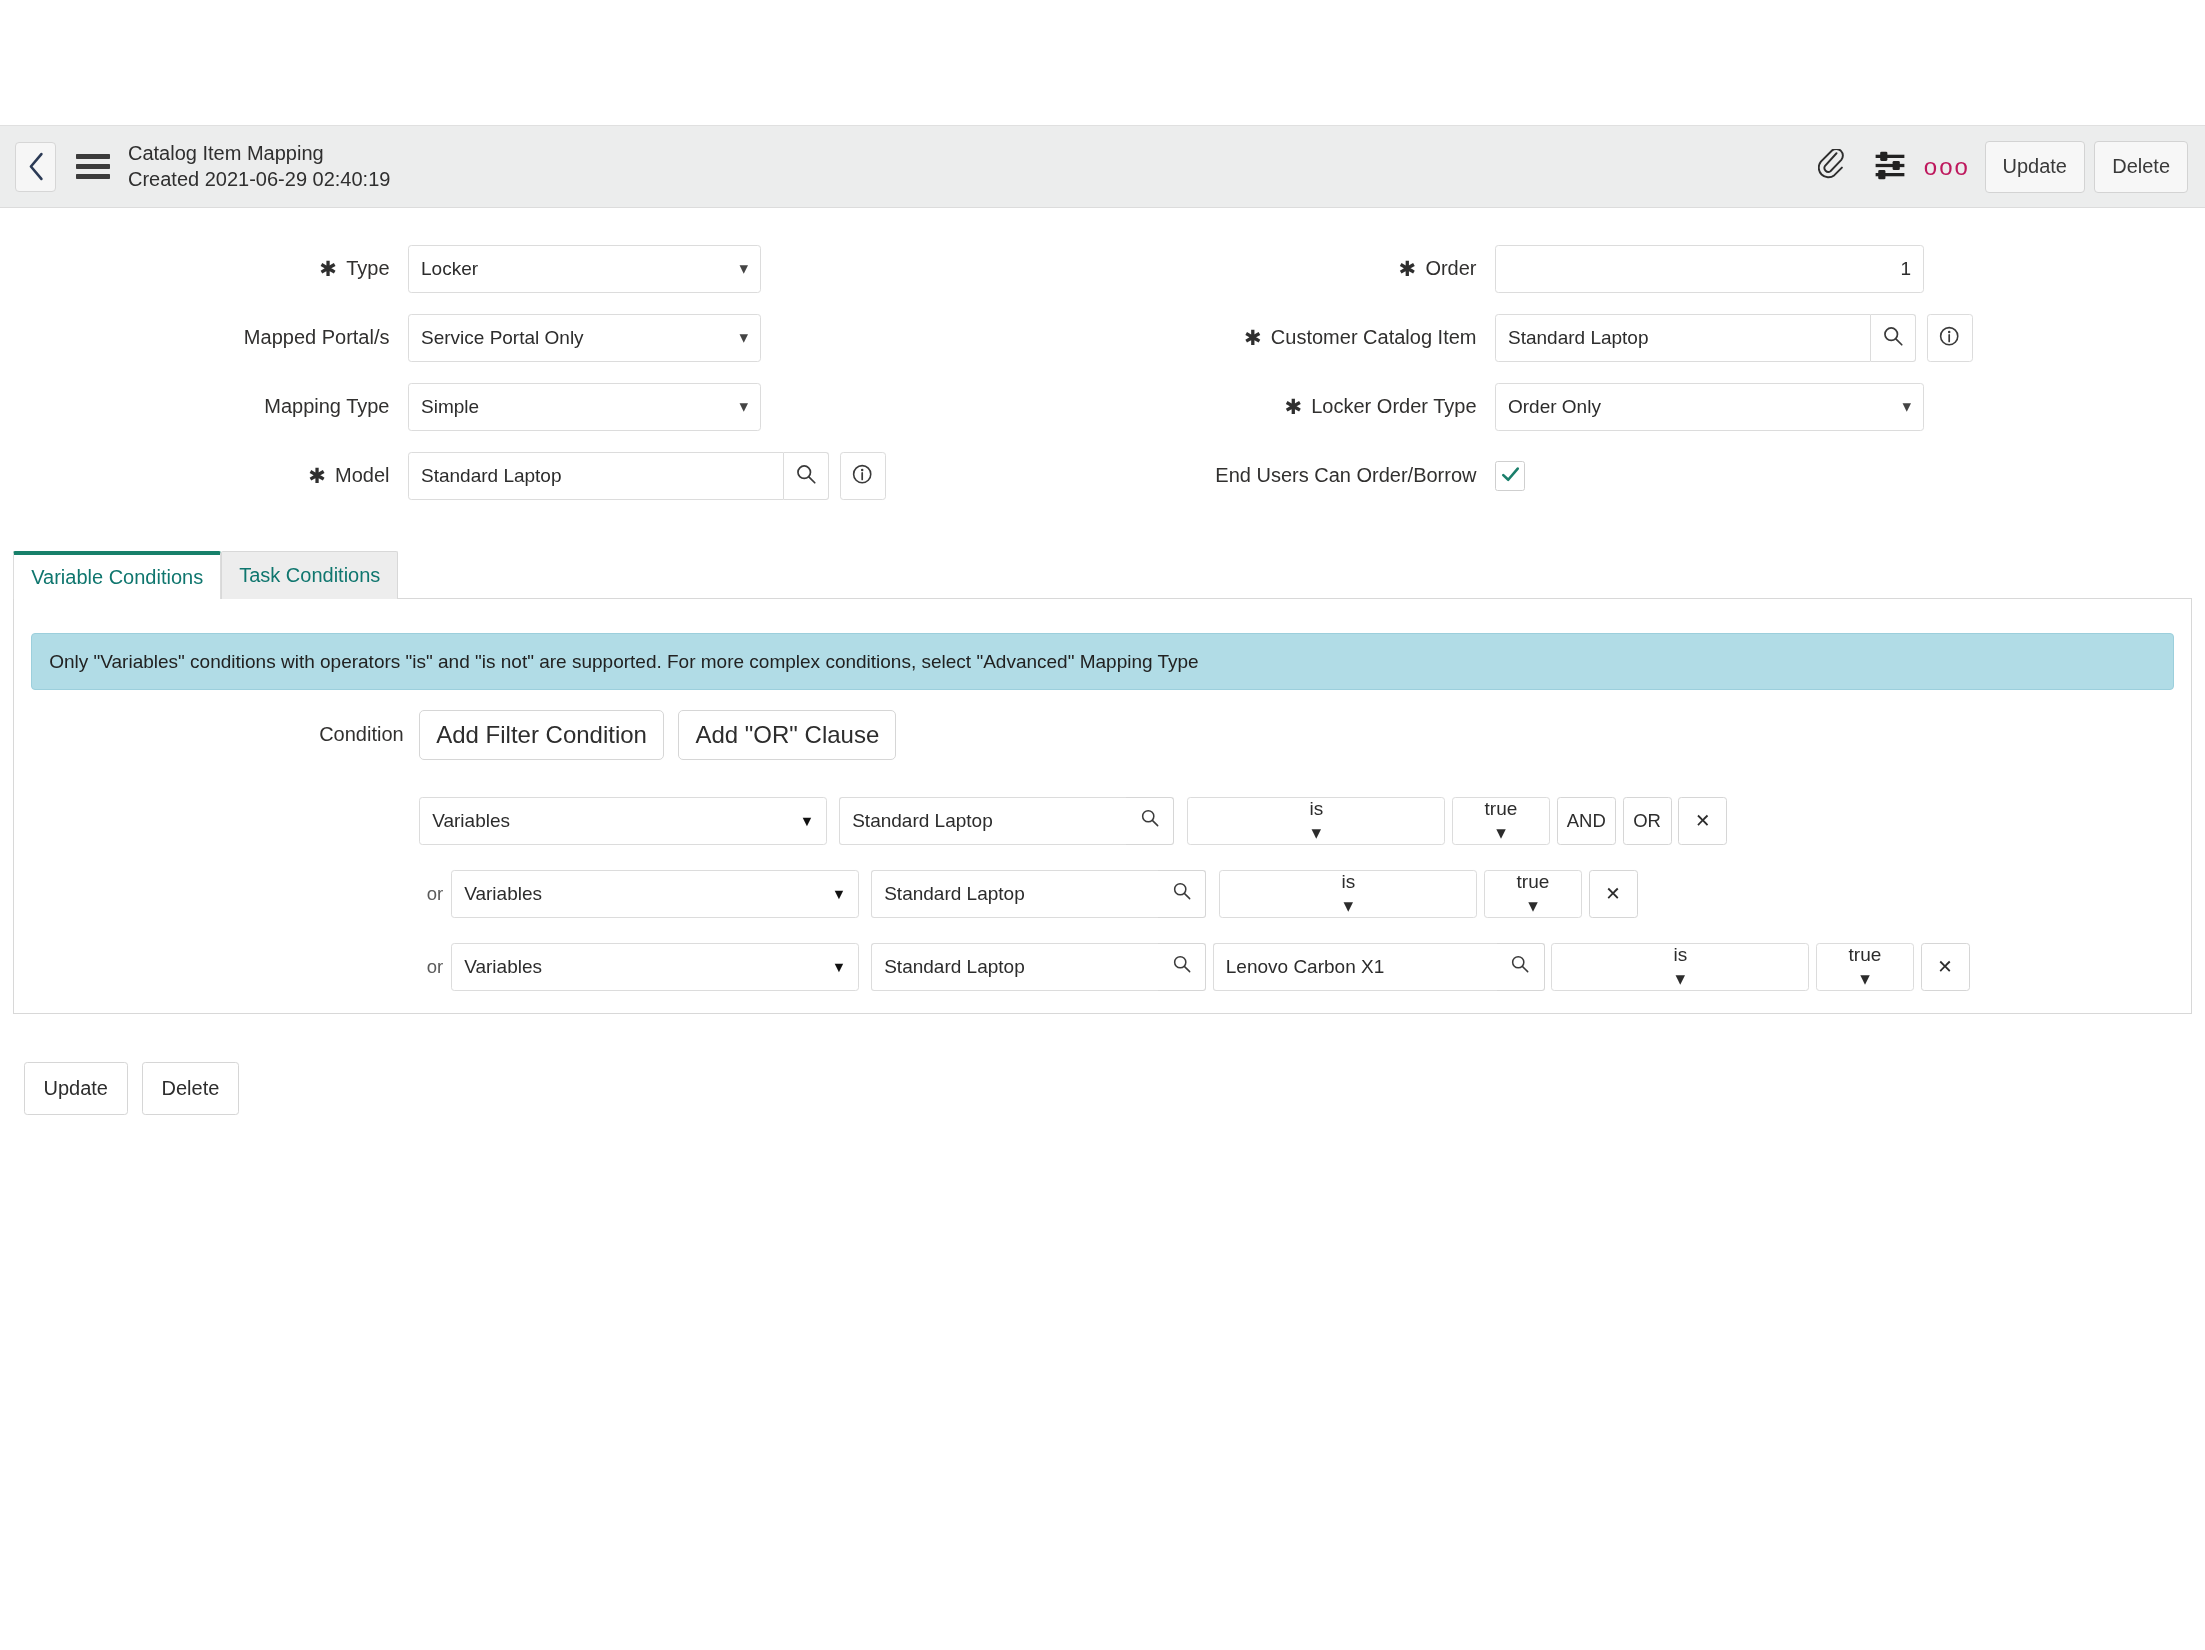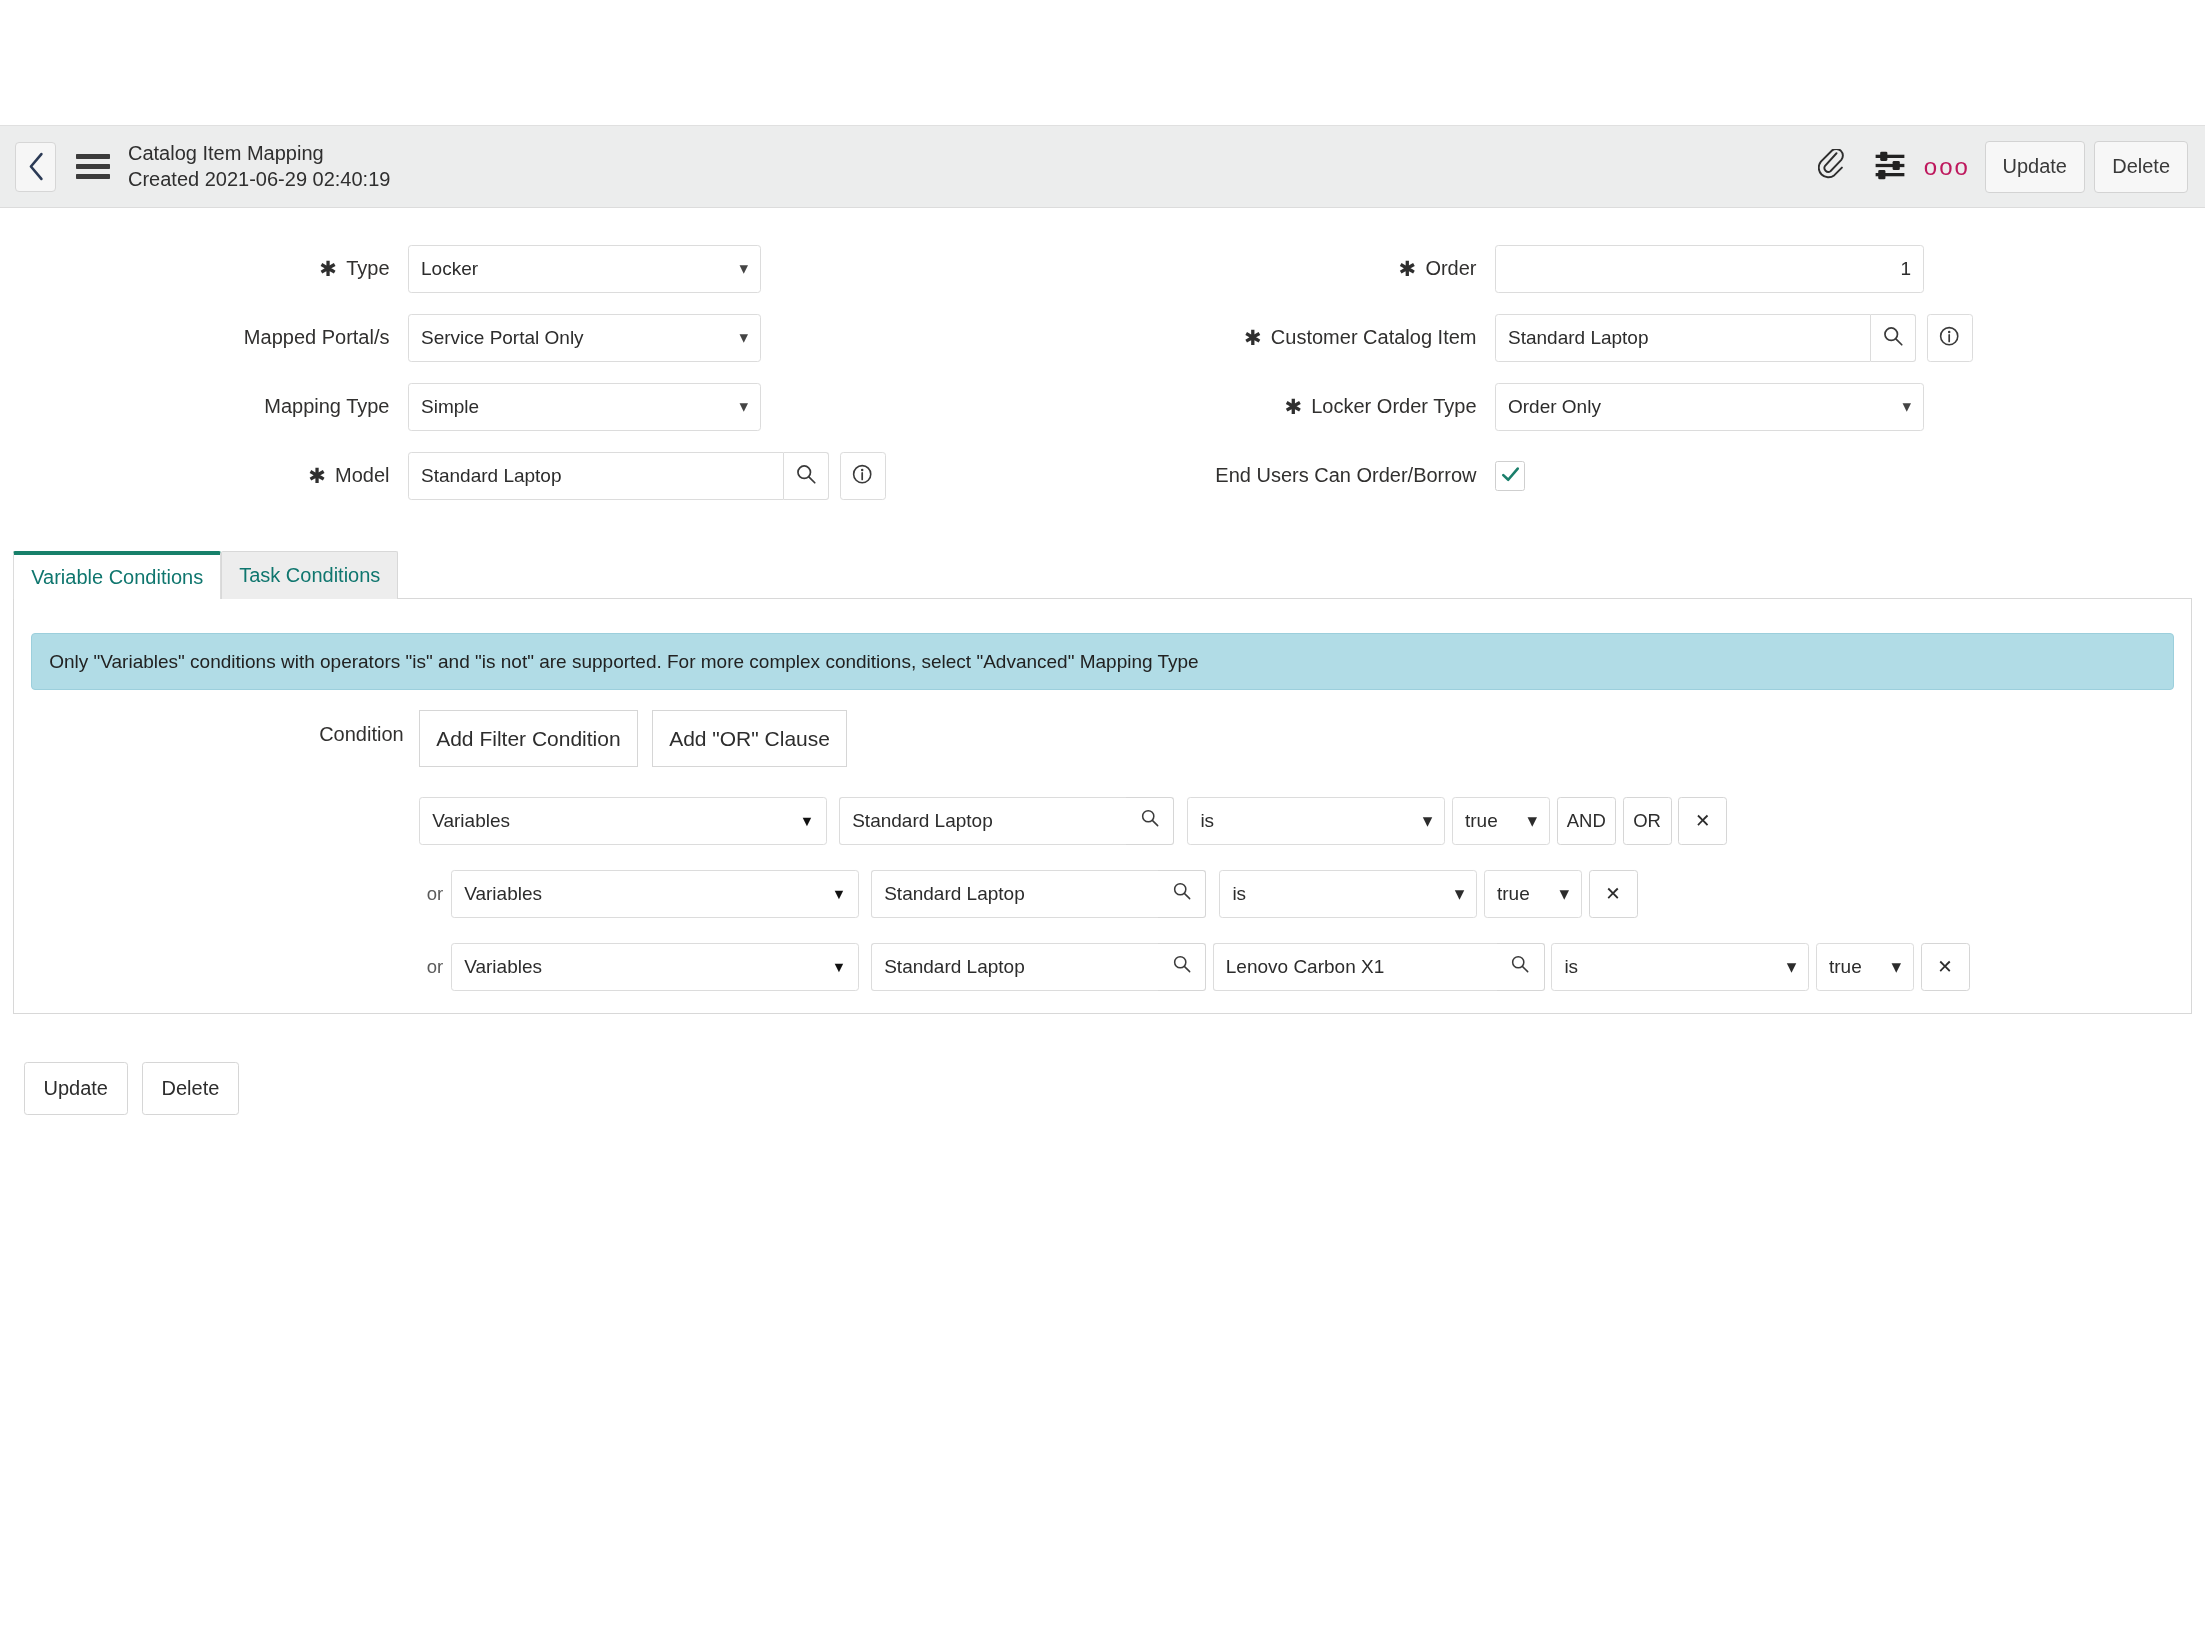--- a/index.html
+++ b/index.html
@@ -108,22 +108,22 @@
     background:#b1dce6; border:1.3px solid #9ccfdc; border-radius: 4px;
     display:flex; align-items:center; padding-left: 17px;
     font-size: 19px; color:#222;
   }
   .cond-label {
     position:absolute; left: 0px; top: 124px; width: 408px; text-align:right;
     padding-right: 18.5px; font-size: 20px; color:#31302f;
   }
   .cond-btns { position:absolute; left: 405px; top: 111px; display:flex; gap: 14.5px; }
   .cond-btn {
-    height: 57px; padding: 0 16px; background:#fff; border:1.3px solid #d6d6d6; border-radius: 0;
-    font-size: 21px; color:#2d2d2d; cursor:pointer; display:flex; align-items:center;
+    height: 50px; padding: 0 16px; background:#fff; border:1.3px solid #d6d6d6; border-radius: 5px;
+    font-size: 24px; color:#2d2d2d; cursor:pointer; display:flex; align-items:center;
     font-family:"Liberation Sans", sans-serif;
   }
 
   .rows { position:absolute; left: 0; top: 185px; width: 2179px; }
   .crow { display:flex; align-items:center; height: 73px; }
   .or-lbl { width: 32px; text-align:right; font-size:18.5px; color:#5a5a5a; padding-right: 8px; }
 
   .sel-field {
     height: 48px; background:#fff; border:1.3px solid #dcdcdc; border-radius:3.3px;
     font-size: 19px; color:#2c2c2c; padding: 0 12px; display:flex; align-items:center;
@@ -134,21 +134,21 @@
     height: 48px; background:#fff; border:1.3px solid #dcdcdc; border-right:none; border-radius:3.3px 0 0 3.3px;
     font-size: 19px; color:#2c2c2c; padding: 0 12px; display:flex; align-items:center;
   }
   .mini-btn {
     height: 48px; min-width: 49px; padding: 0 9.2px; background:#fff; border:1.3px solid #d6d6d6; border-radius:3.3px;
     display:flex; align-items:center; justify-content:center; font-size: 18.5px; color:#2d2d2d; cursor:pointer;
   }
   .op-select {
     height: 48px; background:#fff; border:1.3px solid #dcdcdc; border-radius:3.3px;
     font-size: 19px; color:#2c2c2c; padding: 0 12px; display:flex; align-items:center;
-    justify-content: space-between; cursor:pointer;
+    justify-content: space-between; cursor:pointer;flex-direction:column;
   }
   .gap { width: 12px; flex: 0 0 auto; }
   .gap-s { width: 6.6px; flex: 0 0 auto; }
 
   
   .footer { position:absolute; left: 24px; top: 1062px; display:flex; gap: 14.5px; }
   .ft-btn {
     height: 53px; padding: 0 18.5px; background:#fff; border:1.3px solid #d6d6d6; border-radius:3.3px;
     font-size: 20px; color:#2d2d2d; cursor:pointer; display:flex; align-items:center;
     font-family:"Liberation Sans", sans-serif;

